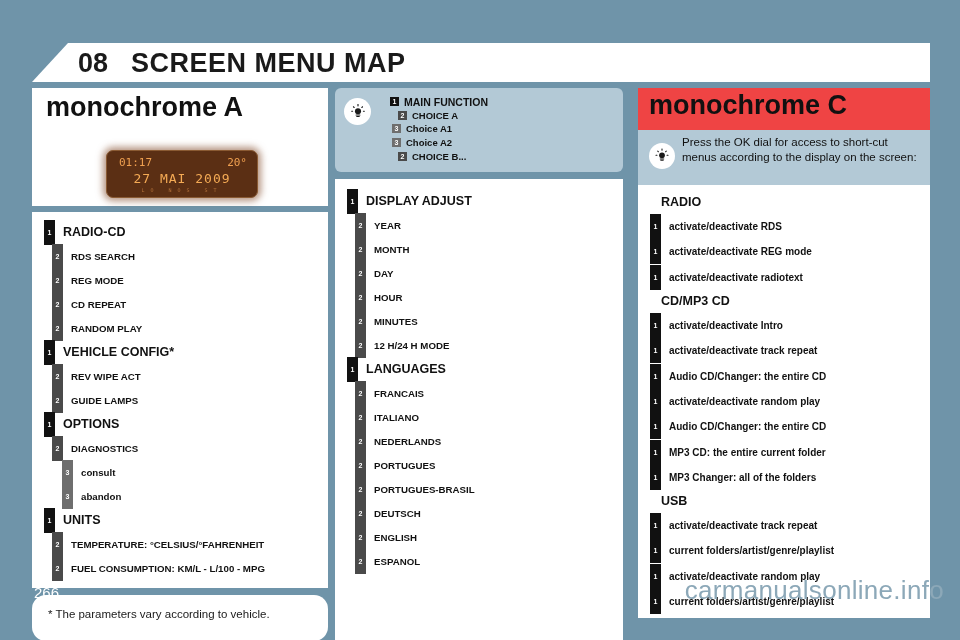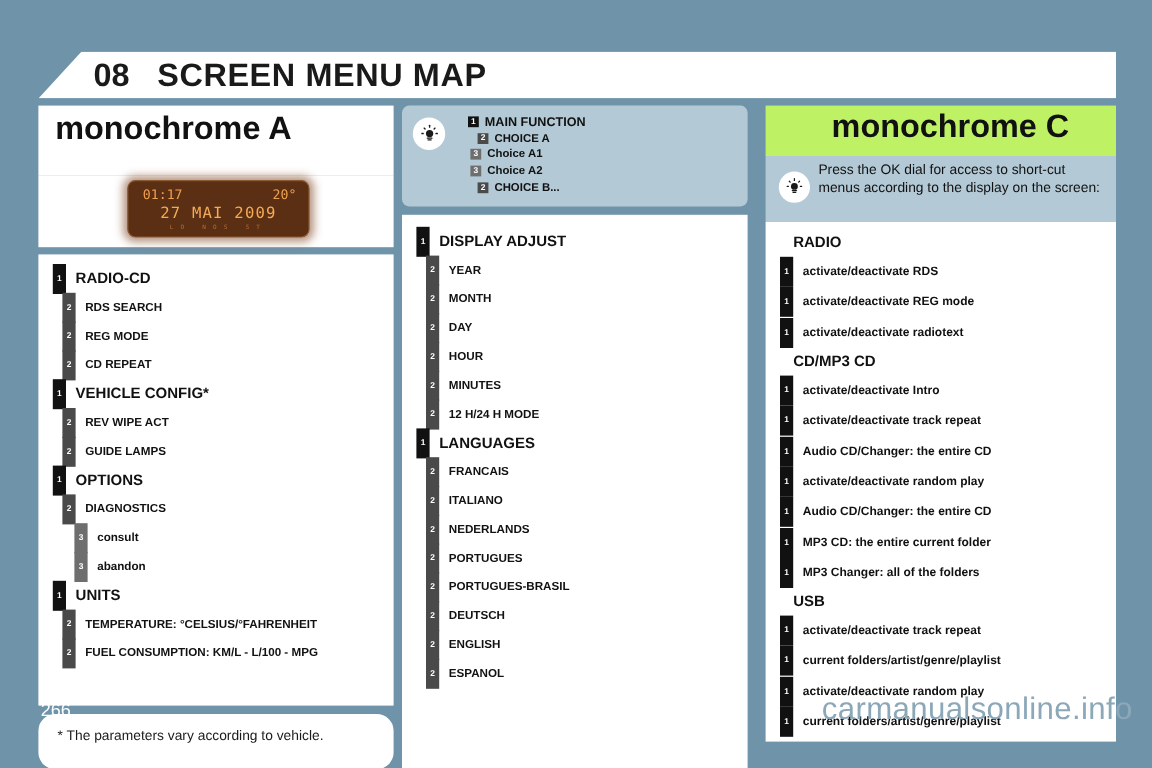--- a/index.html
+++ b/index.html
@@ -69,21 +69,21 @@
   .legend .lg-lines{position:absolute;left:43px;top:7px;}
   .legend .lg-line{display:flex;align-items:center;height:13.6px;}
   .legend .lg-line .lbl{font-size:9.5px;font-weight:bold;color:#111;margin-left:5px;}
   .legend .lg-line.lvl1 .lbl{font-size:10.5px;}
   .legend .lg-line.lvl3{margin-left:14px;}
 
   #mid-list{margin-top:7px;background:#fff;height:516px;padding:10px 0 0 0;}
 
   
   #col-right{left:638px;top:88px;width:292px;}
-  #right-head{background:#bef264;height:42px;padding-left:44px;}
+  #right-head{background:#ef4444;height:42px;}
   #right-head .h1{padding:2px 0 0 11px;font-size:27px;font-weight:bold;color:#111;}
   #right-intro{
     background:#b3c9d6;height:55px;position:relative;
   }
   #right-intro .bulb{
     position:absolute;left:11px;top:13px;width:26px;height:26px;border-radius:50%;background:#fff;
   }
   #right-intro .txt{
     position:absolute;left:44px;top:5px;right:8px;
     font-size:11.5px;line-height:15px;color:#111;
@@ -172,20 +172,24 @@
         <div class="badge b2">2</div>
         <div class="label">RDS SEARCH</div>
       </div>
       <div class="row lvl2">
         <div class="badge b2">2</div>
         <div class="label">REG MODE</div>
       </div>
       <div class="row lvl2">
         <div class="badge b2">2</div>
         <div class="label">CD REPEAT</div>
+      </div>
+      <div class="row lvl2">
+        <div class="badge b2">2</div>
+        <div class="label">RANDOM PLAY</div>
       </div>
       <div class="row lvl1">
         <div class="badge b1">1</div>
         <div class="label">VEHICLE CONFIG*</div>
       </div>
       <div class="row lvl2">
         <div class="badge b2">2</div>
         <div class="label">REV WIPE ACT</div>
       </div>
       <div class="row lvl2">

